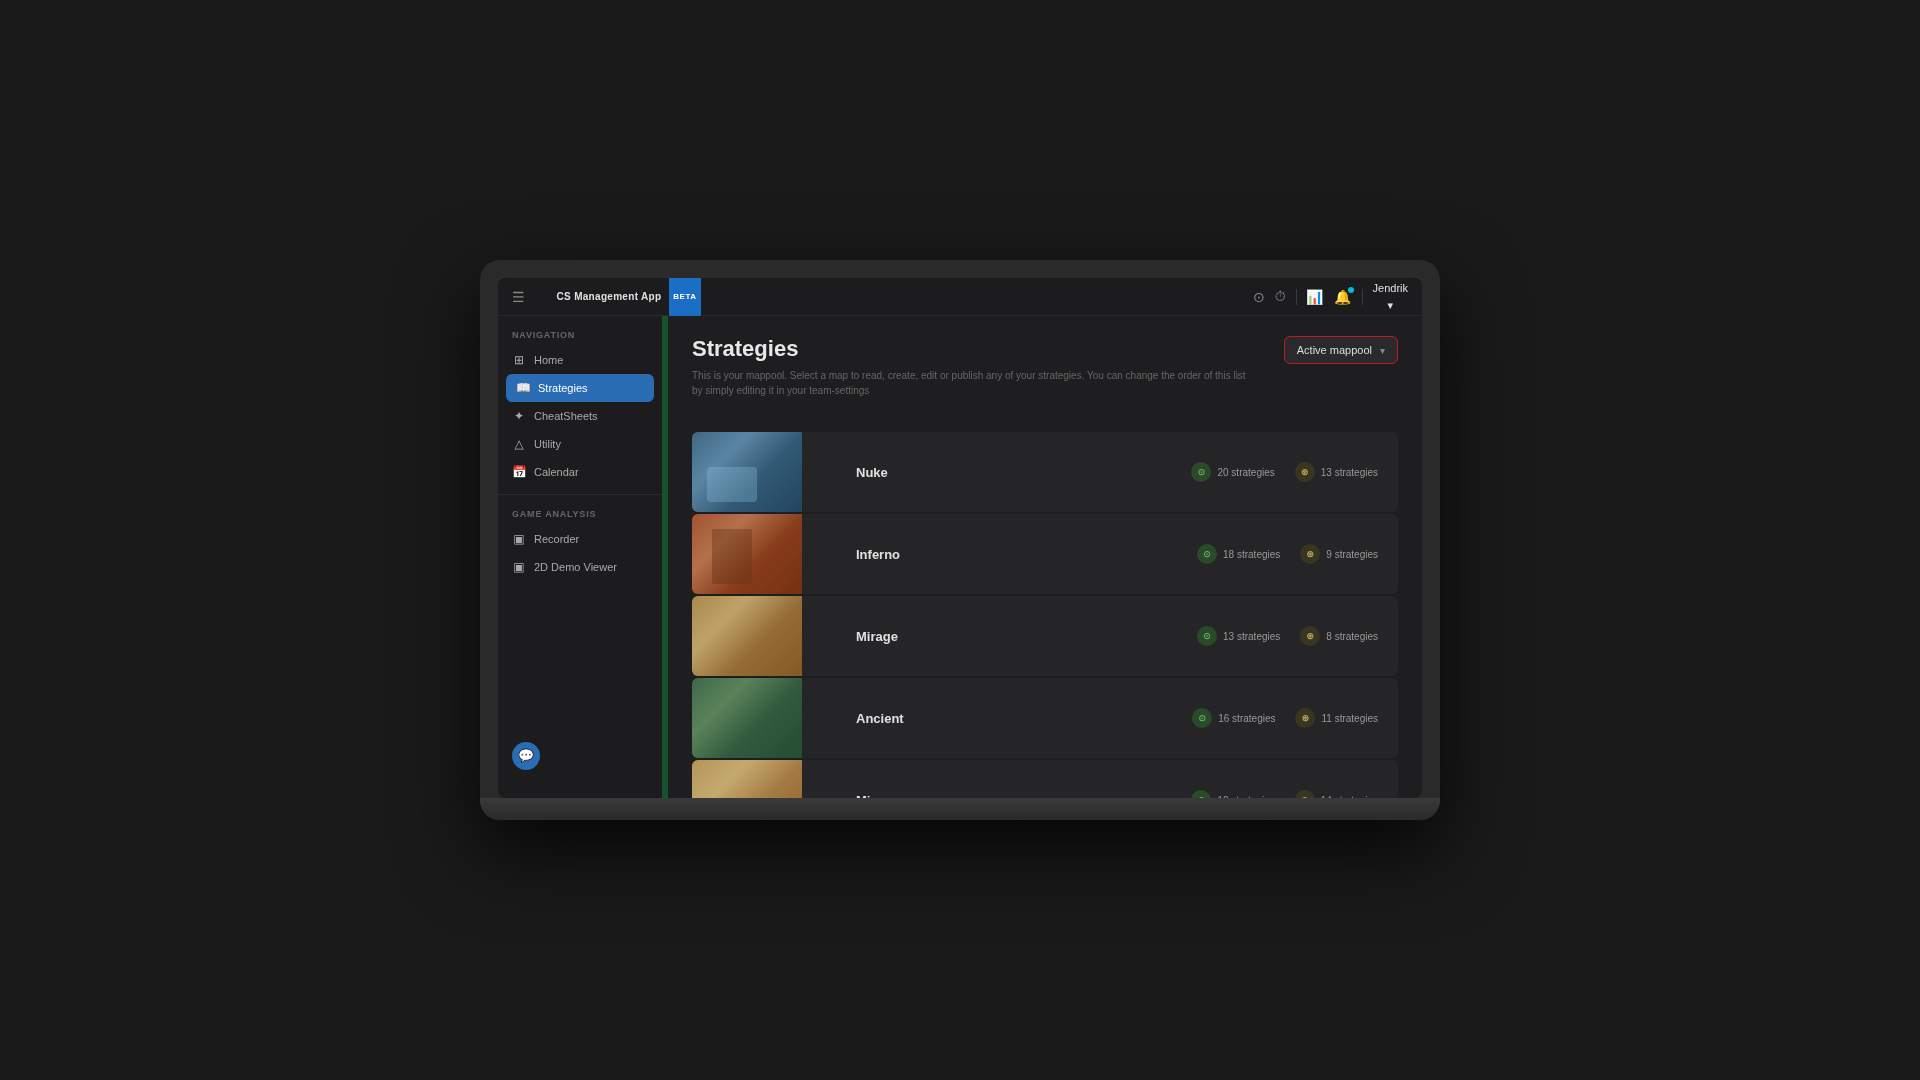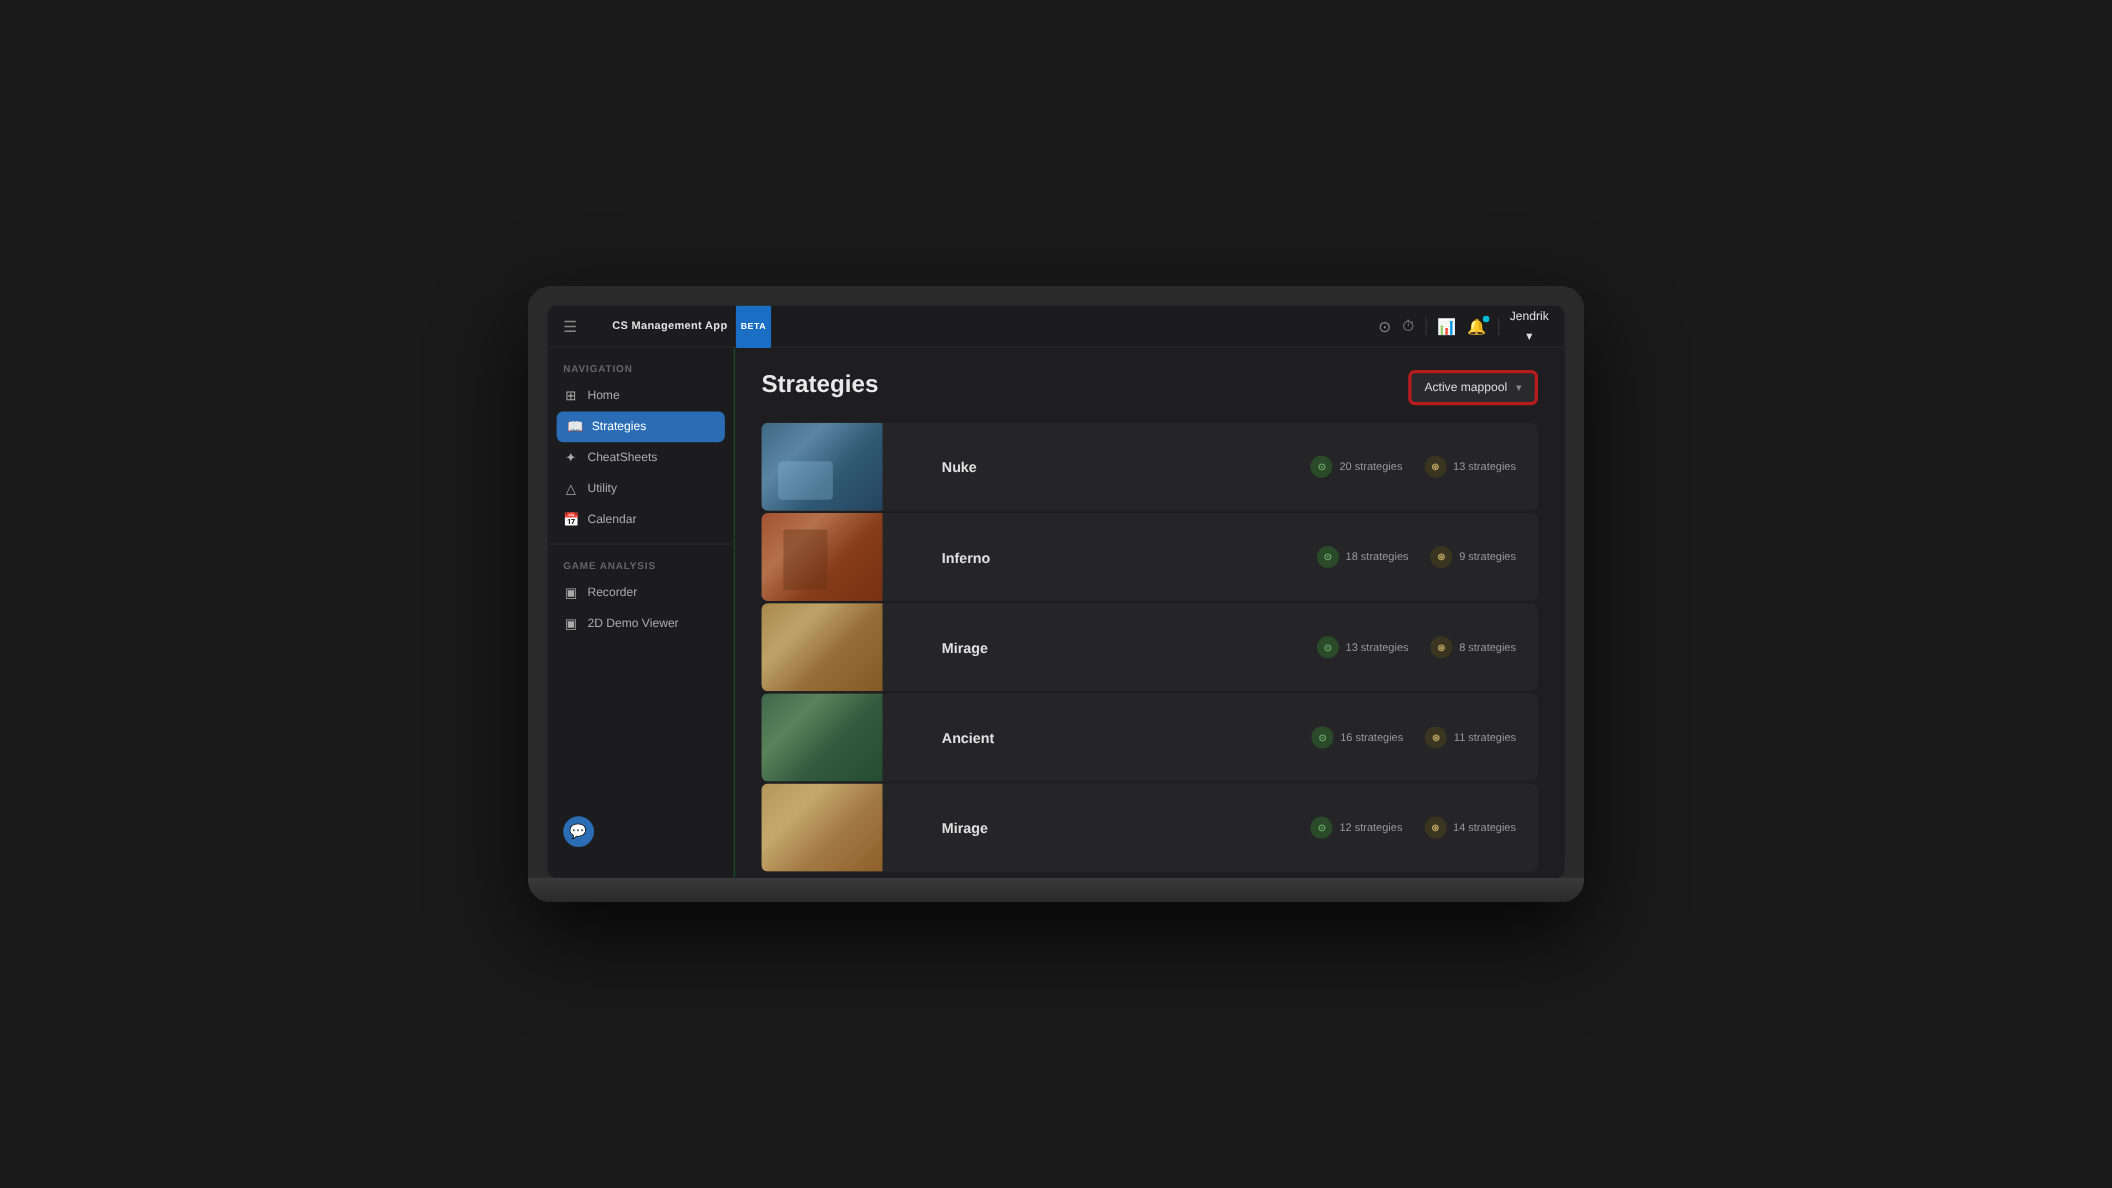--- a/index.html
+++ b/index.html
@@ -129,21 +129,21 @@
     .main-layout {
       display: flex;
       flex: 1;
       overflow: hidden;
     }
 
     
     .sidebar {
       width: 170px;
       background: #1c1c1e;
-      border-right: 1px solid #14532d;
+      border-right: 6px solid #14532d;
       display: flex;
       flex-direction: column;
       padding: 14px 0;
       flex-shrink: 0;
     }
 
     .sidebar-section-label {
       color: #666;
       font-size: 9px;
       font-weight: 600;
@@ -236,21 +236,21 @@
       align-items: flex-start;
       justify-content: space-between;
       margin-bottom: 16px;
     }
 
     .dropdown-btn {
       display: flex;
       align-items: center;
       gap: 8px;
       background: #2a2a2e;
-      border: 3px solid #b91c1c;
+      border: 1px solid #b91c1c;
       color: #ddd;
       font-size: 11px;
       padding: 7px 12px;
       border-radius: 6px;
       cursor: pointer;
       white-space: nowrap;
     }
 
     .dropdown-arrow {
       color: #888;
@@ -467,20 +467,21 @@
           <div class="chat-btn">
             <span>💬</span>
           </div>
         </div>
       </div>
 
       <div class="content">
         <div class="content-header">
           <div>
             <h1 class="page-title">Strategies</h1>
+            <p class="page-subtitle">This is your mappool. Select a map to read, create, edit or publish any of your strategies. You can change the order of this list by simply editing it in your team-settings</p>
           </div>
           <button class="dropdown-btn">
             <span>Active mappool</span>
             <span class="dropdown-arrow">▾</span>
           </button>
         </div>
 
         <div class="map-list">
 
           <div class="map-row">

